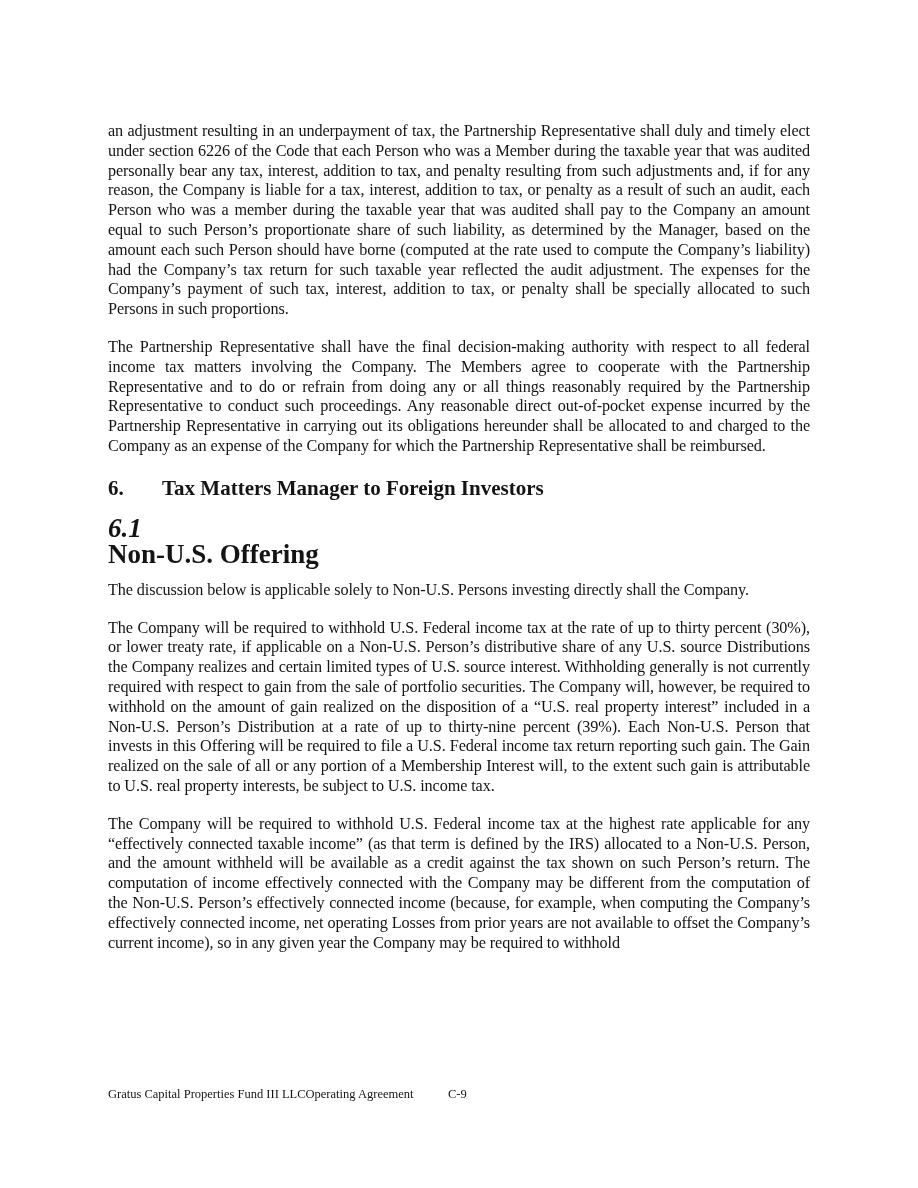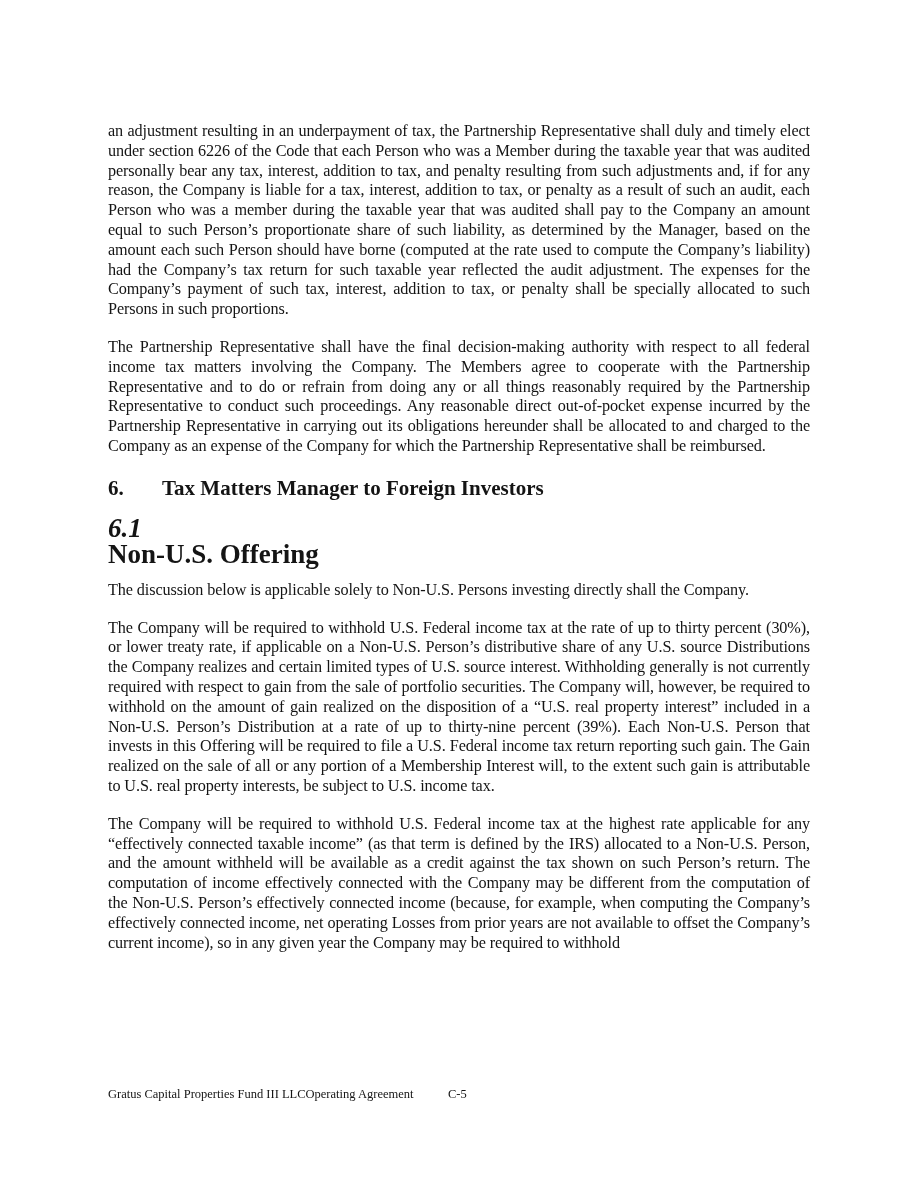--- a/index.html
+++ b/index.html
@@ -77,15 +77,15 @@
     <span>Non-U.S. Offering</span>
   </h2>
 
   <p class="para">The discussion below is applicable solely to Non-U.S. Persons investing directly shall the Company.</p>
   <p class="para">The Company will be required to withhold U.S. Federal income tax at the rate of up to thirty percent (30%), or lower treaty rate, if applicable on a Non-U.S. Person’s distributive share of any U.S. source Distributions the Company realizes and certain limited types of U.S. source interest. Withholding generally is not currently required with respect to gain from the sale of portfolio securities. The Company will, however, be required to withhold on the amount of gain realized on the disposition of a “U.S. real property interest” included in a Non-U.S. Person’s Distribution at a rate of up to thirty-nine percent (39%). Each Non-U.S. Person that invests in this Offering will be required to file a U.S. Federal income tax return reporting such gain. The Gain realized on the sale of all or any portion of a Membership Interest will, to the extent such gain is attributable to U.S. real property interests, be subject to U.S. income tax.</p>
   <p class="para">The Company will be required to withhold U.S. Federal income tax at the highest rate applicable for any “effectively connected taxable income” (as that term is defined by the IRS) allocated to a Non-U.S. Person, and the amount withheld will be available as a credit against the tax shown on such Person’s return. The computation of income effectively connected with the Company may be different from the computation of the Non-U.S. Person’s effectively connected income (because, for example, when computing the Company’s effectively connected income, net operating Losses from prior years are not available to offset the Company’s current income), so in any given year the Company may be required to withhold</p>
 </div>
 
 <div class="footer">
   <span>Gratus Capital Properties Fund III LLC</span>
-  <span class="center">C-5</span>
+  <span class="center">C-9</span>
   <span>Operating Agreement</span>
 </div>
 
 </body></html>

